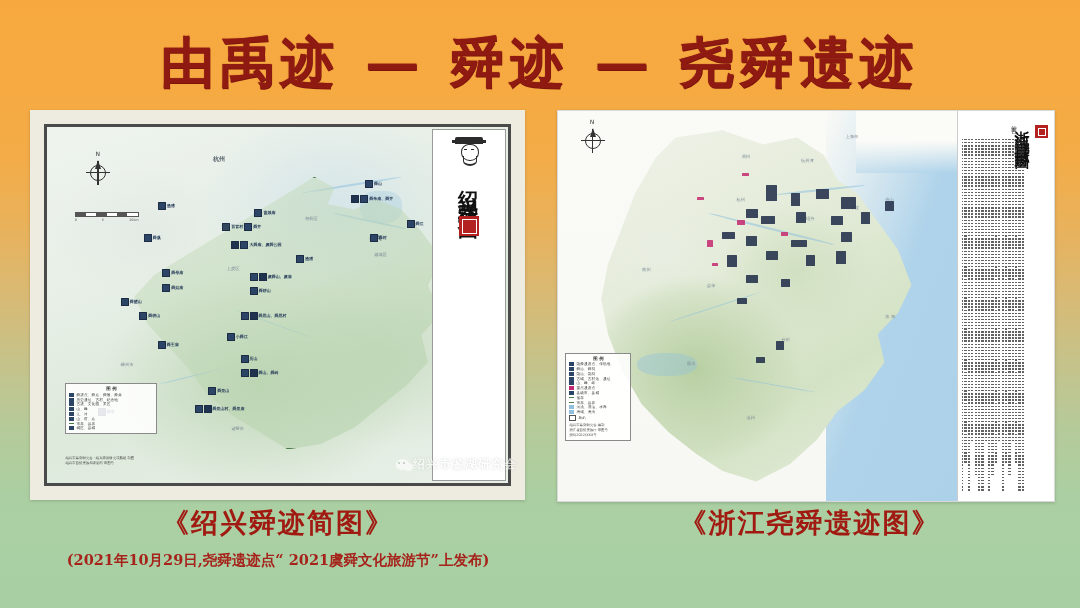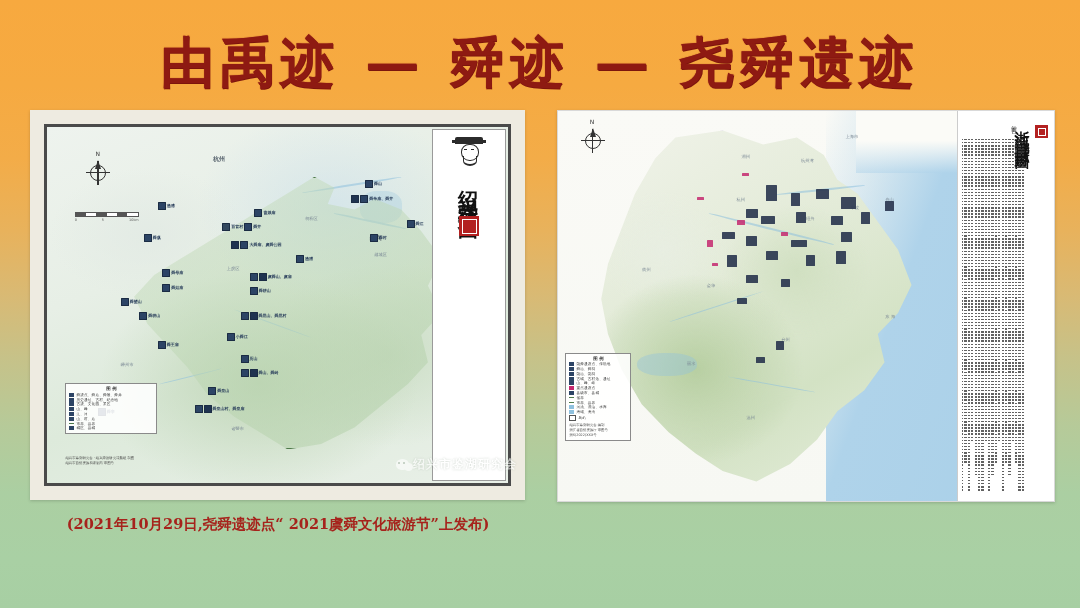--- a/index.html
+++ b/index.html
@@ -679,19 +679,21 @@
 
   <div class="watermark">
     <span class="wm-logo">
         <i></i>
       </span>
     <span class="wm-text">绍兴市鉴湖研究会</span>
   </div>
 
   <div class="caption-row">
     <div class="cap cap-left">
+      <div class="cap-title">《绍兴舜迹简图》</div>
       <div class="cap-sub">(2021年10月29日,尧舜遗迹点“ 2021虞舜文化旅游节”上发布)</div>
     </div>
     <div class="cap cap-right">
+      <div class="cap-title">《浙江尧舜遗迹图》</div>
     </div>
   </div>
 
 </div>
 
 </body></html>

